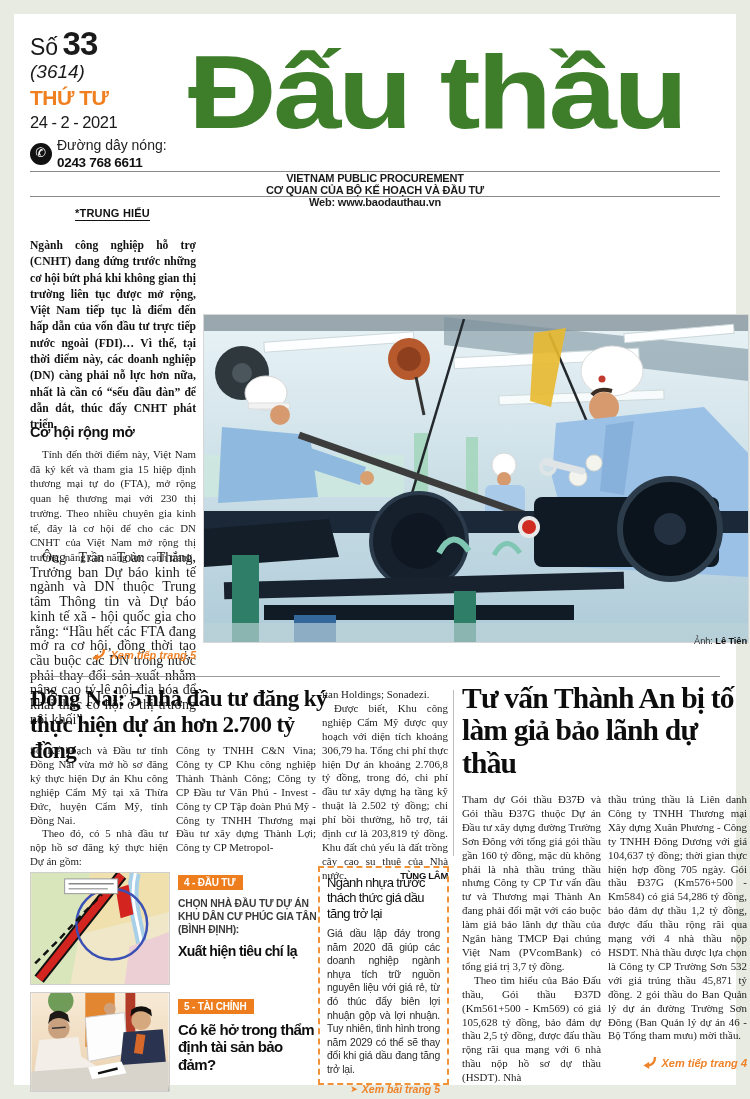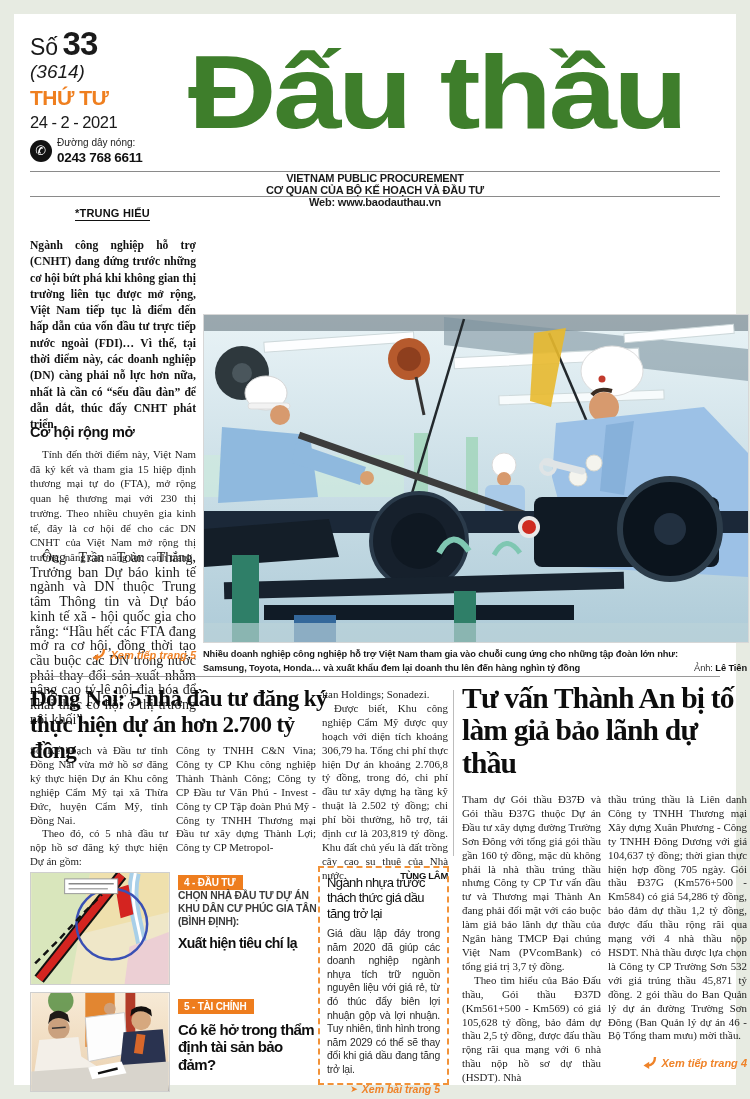--- a/index.html
+++ b/index.html
@@ -12,21 +12,21 @@
   
   .issue{left:30px;top:26px;width:150px;line-height:1.12;color:#1a1a1a;}
   .issue .no-label{font-size:23px;font-weight:400;}
   .issue .no{font-size:33px;font-weight:bold;letter-spacing:-1px;}
   .issue .code{font-size:19px;margin-top:-2px;font-style:italic;}
   .issue .weekday{font-size:21px;font-weight:bold;color:#ef7f1f;margin-top:4px;letter-spacing:-0.5px;}
   .issue .date{font-size:16.5px;margin-top:3px;letter-spacing:-0.5px;}
   .hotline{display:flex;align-items:center;margin-top:6px;gap:5px;}
   .phone-ic{width:22px;height:22px;border-radius:50%;background:#111;color:#fff;
             display:flex;align-items:center;justify-content:center;font-size:13px;flex:0 0 22px;}
-  .hot-label{font-size:10px;color:#222;line-height:1.25;}
+  .hot-label{font-size:14px;color:#222;line-height:1.25;}
   .hot-num{font-size:13.5px;font-weight:bold;color:#111;letter-spacing:-0.3px;}
   .masthead{left:188px;top:36px;width:555px;font-size:104px;font-weight:bold;color:#3e7e2b;
             letter-spacing:-3px;line-height:1.08;transform:scaleX(1.18);transform-origin:left top;white-space:nowrap;}
   .infobar{left:30px;top:171px;width:690px;border-top:1.5px solid #8a8a8a;border-bottom:1.5px solid #8a8a8a;
            height:24px;display:flex;align-items:center;font-size:11px;font-weight:bold;color:#1a1a1a;letter-spacing:-0.2px;flex-direction:column;}
   .infobar .c{flex:1;text-align:center;}
   .infobar .r{text-align:right;}
   
   .byline{left:30px;top:207px;width:165px;text-align:center;font-size:11px;font-weight:bold;color:#111;}
   .byline span{border-bottom:1.5px solid #111;padding-bottom:1px;letter-spacing:0.2px;}
@@ -51,21 +51,21 @@
   .dn-c1{left:30px;top:744px;width:138px;}
   .dn-c2{left:176px;top:744px;width:140px;}
   .dn-c3{left:322px;top:688px;width:126px;}
   .ncol .p{display:block;}
   .ncol .p+.p{text-indent:12px;}
   .author{float:right;font-family:"Liberation Sans",sans-serif;font-weight:bold;font-size:9.5px;letter-spacing:-0.3px;color:#111;}
   
   .promo-img{border:1px solid #cfcfcf;box-sizing:border-box;}
   .promo-txt .tag{display:inline-block;background:#ee7d1e;color:#fff;font-weight:bold;font-size:10px;
         padding:2px 8px 2px 6px;letter-spacing:-0.2px;}
-  .promo-txt .kicker{margin-top:0;font-size:10.3px;font-weight:bold;color:#3c3c3c;line-height:1.25;letter-spacing:-0.2px;}
+  .promo-txt .kicker{margin-top:8px;font-size:10.3px;font-weight:bold;color:#3c3c3c;line-height:1.25;letter-spacing:-0.2px;}
   .promo-txt .ptitle{margin-top:6px;font-size:14px;font-weight:bold;color:#0f0f0f;line-height:1.15;letter-spacing:-0.6px;}
   
   .plastics{left:318px;top:866px;width:131px;height:219px;border:2px dashed #f29238;box-sizing:border-box;
             padding:7px 7px 6px;}
   .plastics .ptitle{font-size:13px;font-weight:normal;color:#0f0f0f;line-height:1.18;letter-spacing:-0.6px;}
   .plastics .pbody{margin-top:6px;font-size:10.4px;line-height:13.6px;color:#2b2b2b;letter-spacing:-0.2px;}
   .plastics .continue{margin-top:6px;font-size:10.5px;}
   .tri{color:#ef8329;font-style:normal;font-size:9px;}
   
   .vrule{left:453px;top:690px;width:0;height:166px;border-left:1px solid #bdbdbd;}
@@ -180,21 +180,20 @@
     <path d="M290 240 q12 -22 26 -2" stroke="#7fc7b2" stroke-width="5" fill="none"></path>
     <rect x="20" y="262" width="400" height="17" fill="#17222e" transform="rotate(-1.5 220 270)"></rect>
     <rect x="60" y="290" width="310" height="15" fill="#101b26"></rect>
     <rect x="28" y="240" width="27" height="87" fill="#2f7f68"></rect>
     <rect x="250" y="276" width="22" height="51" fill="#2f7f68"></rect>
     <rect x="90" y="300" width="42" height="27" fill="#34689b"></rect>
     <rect x="0" y="308" width="544" height="19" fill="#bcd3d8" opacity="0.65"></rect>
   </svg>
 
   <div class="abs caption">
-    <span>Nhiều doanh nghiệp công nghiệp hỗ trợ Việt Nam tham gia vào chuỗi cung ứng cho những tập đoàn lớn như: Samsung, Toyota, Honda… và xuất khẩu đem lại doanh thu lên đến hàng nghìn tỷ đồng</span>
     <span class="credit"><span>Ảnh:</span> <b>Lê Tiên</b></span>
   </div>
 
   <div class="abs hr-main"></div>
   <div class="abs vrule"></div>
 
   <div class="abs dn-head serif">Đồng Nai: 5 nhà đầu tư đăng ký thực hiện dự án hơn 2.700 tỷ đồng</div>
   <div class="abs ncol serif just dn-c1">
     <span class="p">Sở Kế hoạch và Đầu tư tỉnh Đồng Nai vừa mở hồ sơ đăng ký thực hiện Dự án Khu công nghiệp Cẩm Mỹ tại xã Thừa Đức, huyện Cẩm Mỹ, tỉnh Đồng Nai.</span>
     <span class="p">Theo đó, có 5 nhà đầu tư nộp hồ sơ đăng ký thực hiện Dự án gồm:</span>

